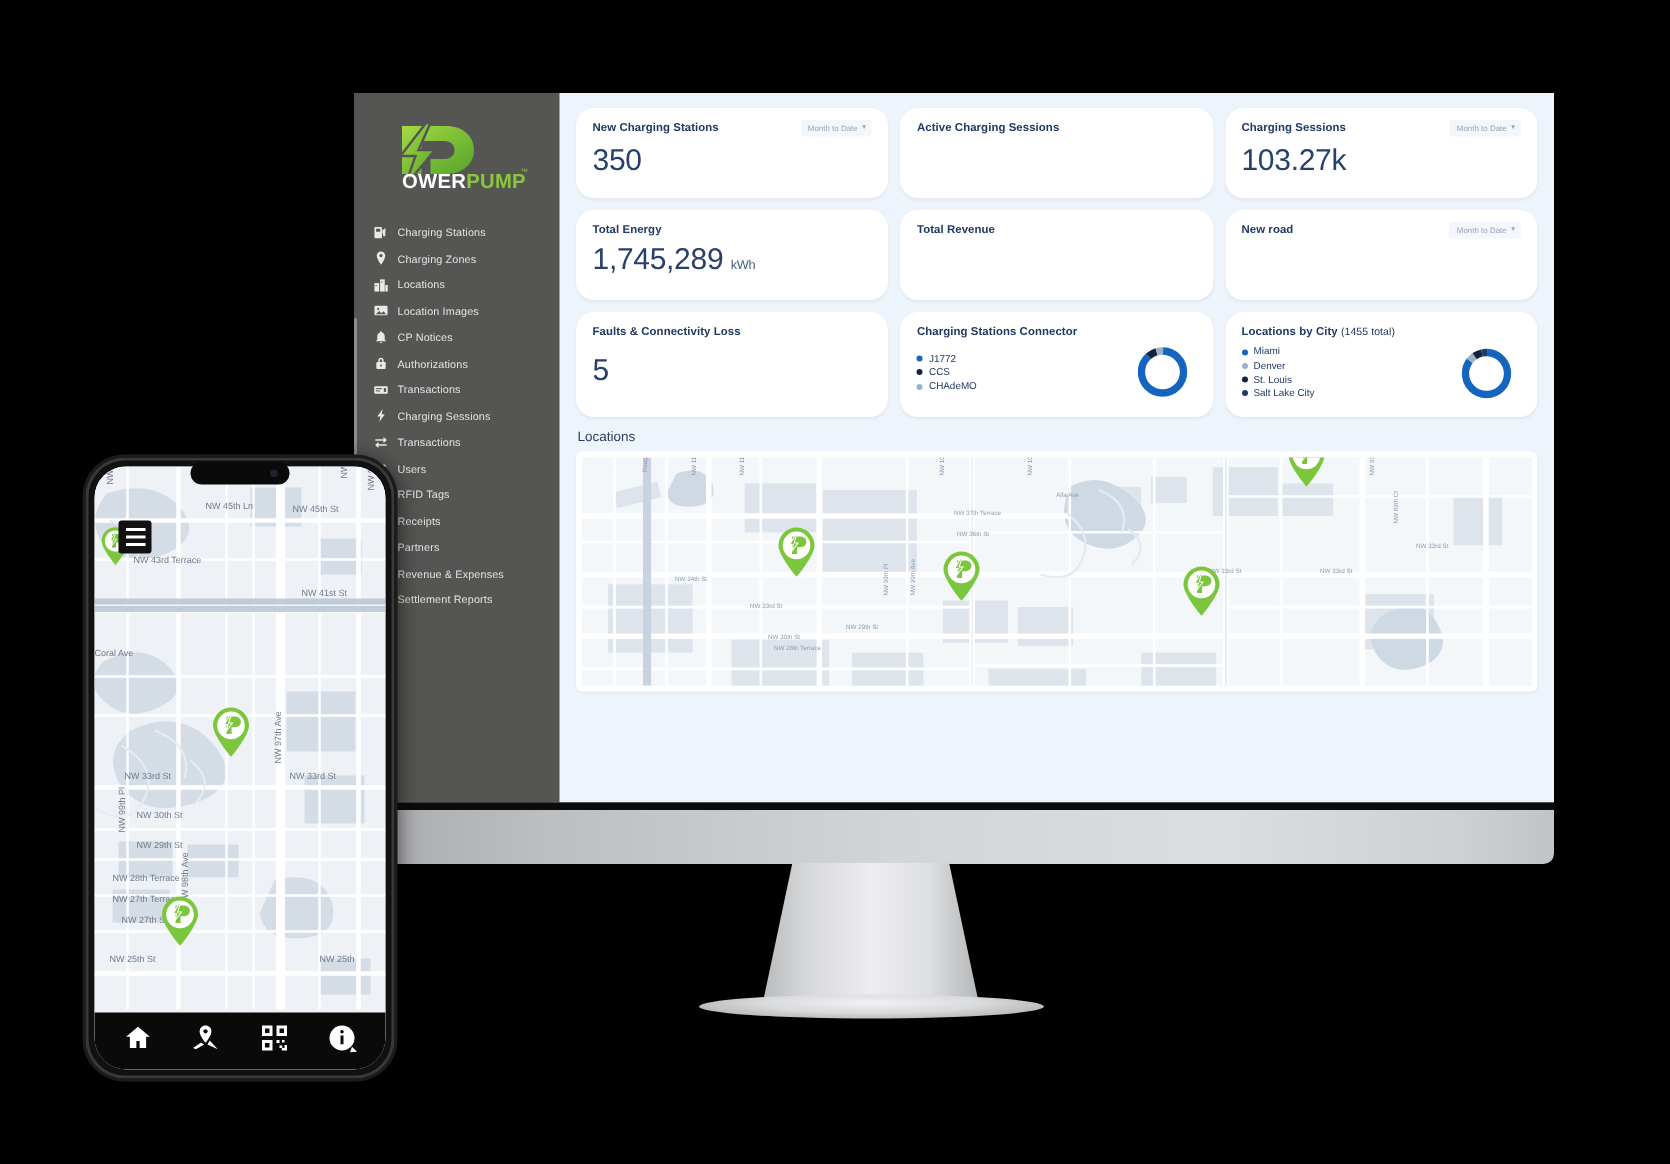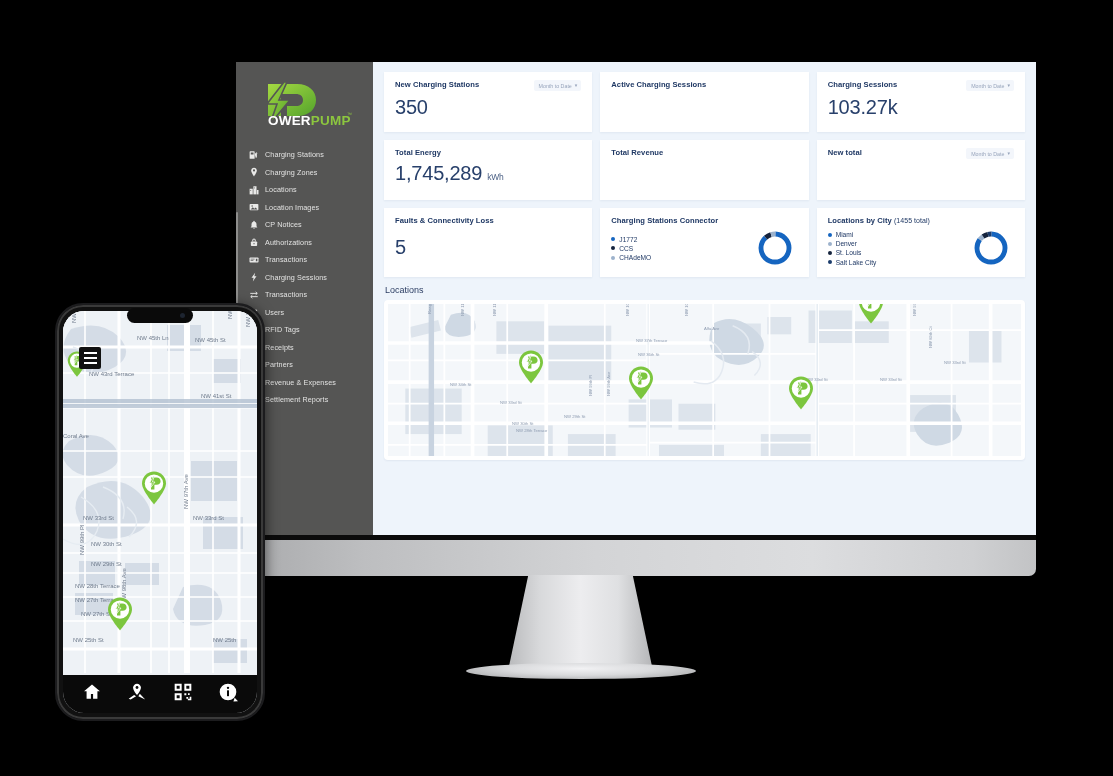--- a/index.html
+++ b/index.html
@@ -61,21 +61,21 @@
   #content {
     flex: 1; height: 100%;
     background: #eef4fb;
     padding: 10px 11px 0 11px;
     overflow: hidden;
   }
   .card-grid { display: flex; gap: 8px; margin-bottom: 8px; }
   .card {
     flex: 1;
     background: #fff;
-    border-radius: 0;
+    border-radius: 12px;
     box-shadow: 0 1px 2px rgba(40,70,120,0.07);
     padding: 9px 11px 10px 11px;
     position: relative;
     min-height: 60px;
   }
   .card-head { display: flex; align-items: flex-start; justify-content: space-between; }
   .card-title {
     font-size: 7.6px; font-weight: bold; color: #1f3864;
     letter-spacing: 0.05px; line-height: 1.1;
   }
@@ -438,21 +438,21 @@
         </div>
 
         <div class="card">
           <div class="card-head">
             <div class="card-title">Total Revenue</div>
           </div>
         </div>
 
         <div class="card">
           <div class="card-head">
-            <div class="card-title">New total</div>
+            <div class="card-title">New road</div>
             <div class="pill">
               <span>Month to Date</span>
               <span class="chev">▾</span>
             </div>
           </div>
         </div>
       </div>
 
       <div class="card-grid">
 

